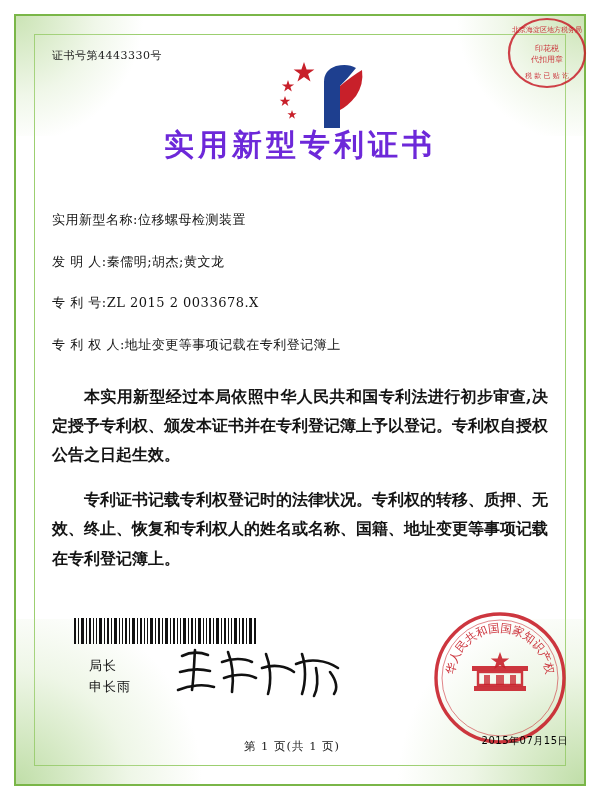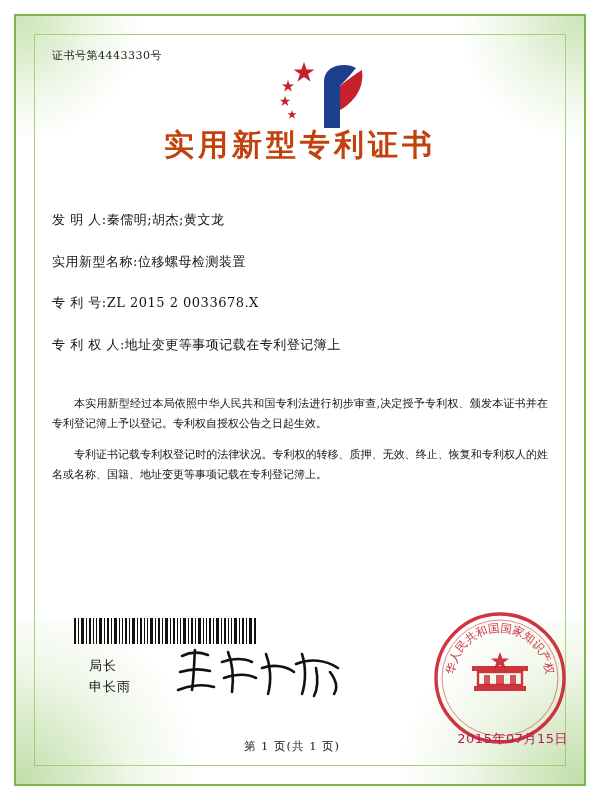--- a/index.html
+++ b/index.html
@@ -74,21 +74,21 @@
     top: 16px;
     width: 120px;
     height: 78px;
   }
   .title {
     margin-top: 62px;
     text-align: center;
     font-size: 30px;
     font-weight: bold;
     letter-spacing: 4px;
-    color: #c2410c;
+    color: #6d28d9;
     font-family: Liberation Serif, serif;
   }
   .fields {
     margin-top: 44px;
     font-size: 13px;
     color: #141414;
     line-height: 1.5;
   }
   .field-row {
     margin-bottom: 22px;
@@ -96,25 +96,26 @@
   }
   .field-label {
     display: inline-block;
     letter-spacing: 0.5px;
   }
   .field-value {
     display: inline-block;
     letter-spacing: 0.5px;
   }
   .paras {
-    margin-top: 40px;
-    font-size: 11px;
+    margin-top: 28px;
+    font-size: 16px;
     line-height: 1.82;
     color: #141414;
     text-align: justify;
+    font-weight: bold;
   }
   .para {
     text-indent: 2em;
     margin-bottom: 2px;
   }
   .barcode {
     position: absolute;
     left: 22px;
     bottom: 116px;
     width: 185px;
@@ -158,22 +159,22 @@
     position: absolute;
     right: 30px;
     bottom: 52px;
     width: 140px;
     height: 140px;
   }
   .seal-date {
     position: absolute;
     right: 32px;
     bottom: 52px;
-    font-size: 13px;
-    color: #be185d;
+    font-size: 10px;
+    color: #000000;
     letter-spacing: 0.5px;
     font-family: "DejaVu Sans", sans-serif;
   }
 </style>
 </head>
 <body>
 
 <div class="page">
 
   <div class="border-frame">
@@ -198,24 +199,24 @@
         </g>
         <path d="M72 72 L72 26 Q72 14 84 10 Q96 7 104 12 Q96 22 88 30 L88 72 Z" fill="#1e3f8f"></path>
         <path d="M88 30 Q100 20 110 14 Q112 28 104 40 Q96 50 88 54 Z" fill="#c8202a"></path>
       </svg>
     </div>
 
     <div class="title">实用新型专利证书</div>
 
     <div class="fields">
       <div class="field-row">
-        <span class="field-label">发  明  人:</span><span class="field-value">秦儒明;胡杰;黄文龙</span>
+        <span class="field-label">实用新型名称:</span><span class="field-value">位移螺母检测装置</span>
       </div>
       <div class="field-row">
-        <span class="field-label">实用新型名称:</span><span class="field-value">位移螺母检测装置</span>
+        <span class="field-label">发  明  人:</span><span class="field-value">秦儒明;胡杰;黄文龙</span>
       </div>
       <div class="field-row">
         <span class="field-label">专  利  号:</span><span class="field-value">ZL 2015 2 0033678.X</span>
       </div>
       <div class="field-row">
         <span class="field-label">专  利  权  人:</span><span class="field-value">地址变更等事项记载在专利登记簿上</span>
       </div>
     </div>
 
     <div class="paras">
@@ -299,20 +300,29 @@
           <path d="M126 22 C140 16 156 18 168 26"></path>
           <path d="M146 26 C148 36 148 46 144 54"></path>
           <path d="M160 30 C166 38 168 46 164 52"></path>
         </g>
       </svg>
     </div>
 
     <div class="footer">第 1 页(共 1 页)</div>
   </div>
 
+  <div class="seal-small">
+    <svg width="86" height="86" viewBox="0 0 86 86">
+      <ellipse cx="43" cy="43" rx="38" ry="34" fill="none" stroke="#c8202a" stroke-width="2.2" opacity="0.85"></ellipse>
+      <text x="43" y="22" font-size="7" fill="#c8202a" text-anchor="middle" font-family="DejaVu Sans, sans-serif" opacity="0.9">北京海淀区地方税务局</text>
+      <text x="43" y="41" font-size="8" fill="#c8202a" text-anchor="middle" font-family="DejaVu Sans, sans-serif" opacity="0.9">印花税</text>
+      <text x="43" y="52" font-size="8" fill="#c8202a" text-anchor="middle" font-family="DejaVu Sans, sans-serif" opacity="0.9">代扣用章</text>
+      <text x="43" y="68" font-size="7" fill="#c8202a" text-anchor="middle" font-family="DejaVu Sans, sans-serif" opacity="0.9">税 款 已 贴 讫</text>
+    </svg>
+  </div>
 
   <div class="seal-big">
     <svg width="140" height="140" viewBox="0 0 140 140">
       <circle cx="70" cy="70" r="64" fill="none" stroke="#c8202a" stroke-width="3.4" opacity="0.9"></circle>
       <circle cx="70" cy="70" r="58" fill="none" stroke="#c8202a" stroke-width="1" opacity="0.55"></circle>
       <path id="sealArcTop" d="M 70,70 m -46,0 a 46,46 0 1,1 92,0" fill="none"></path>
       <text font-size="11.5" fill="#c8202a" font-family="DejaVu Sans, sans-serif" opacity="0.92">
         <textPath href="#sealArcTop" startOffset="50%" text-anchor="middle">中华人民共和国国家知识产权局</textPath>
       </text>
       <g transform="translate(70,74)">

